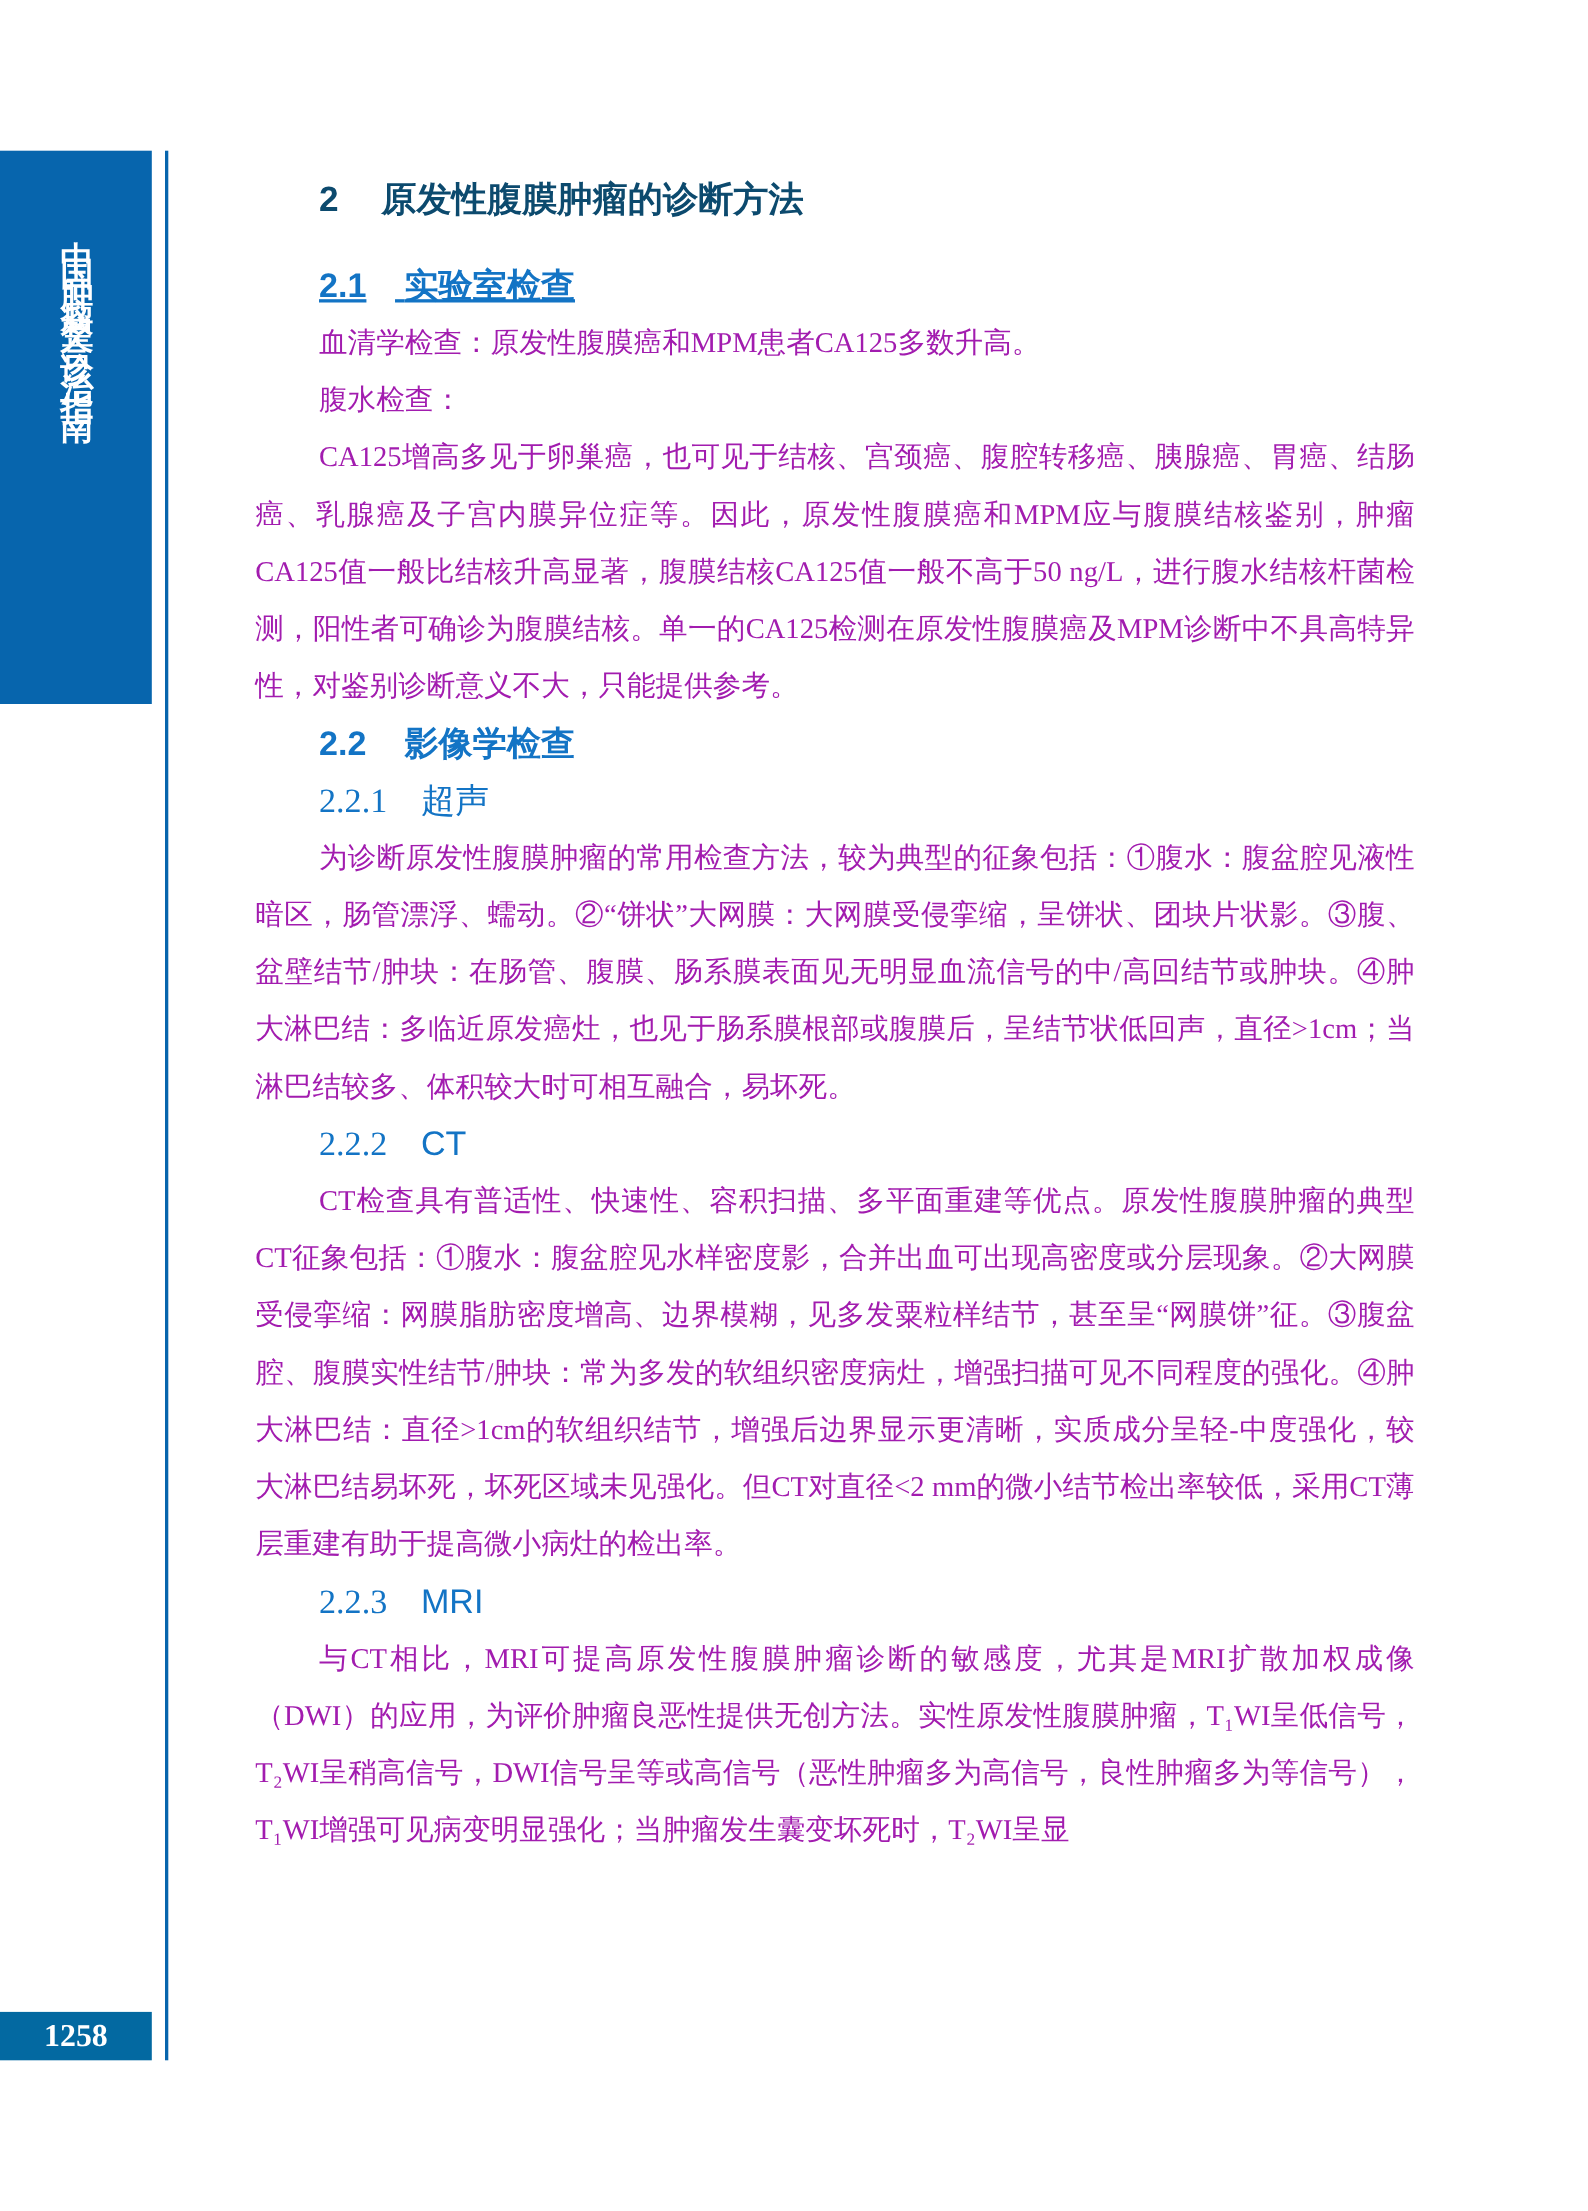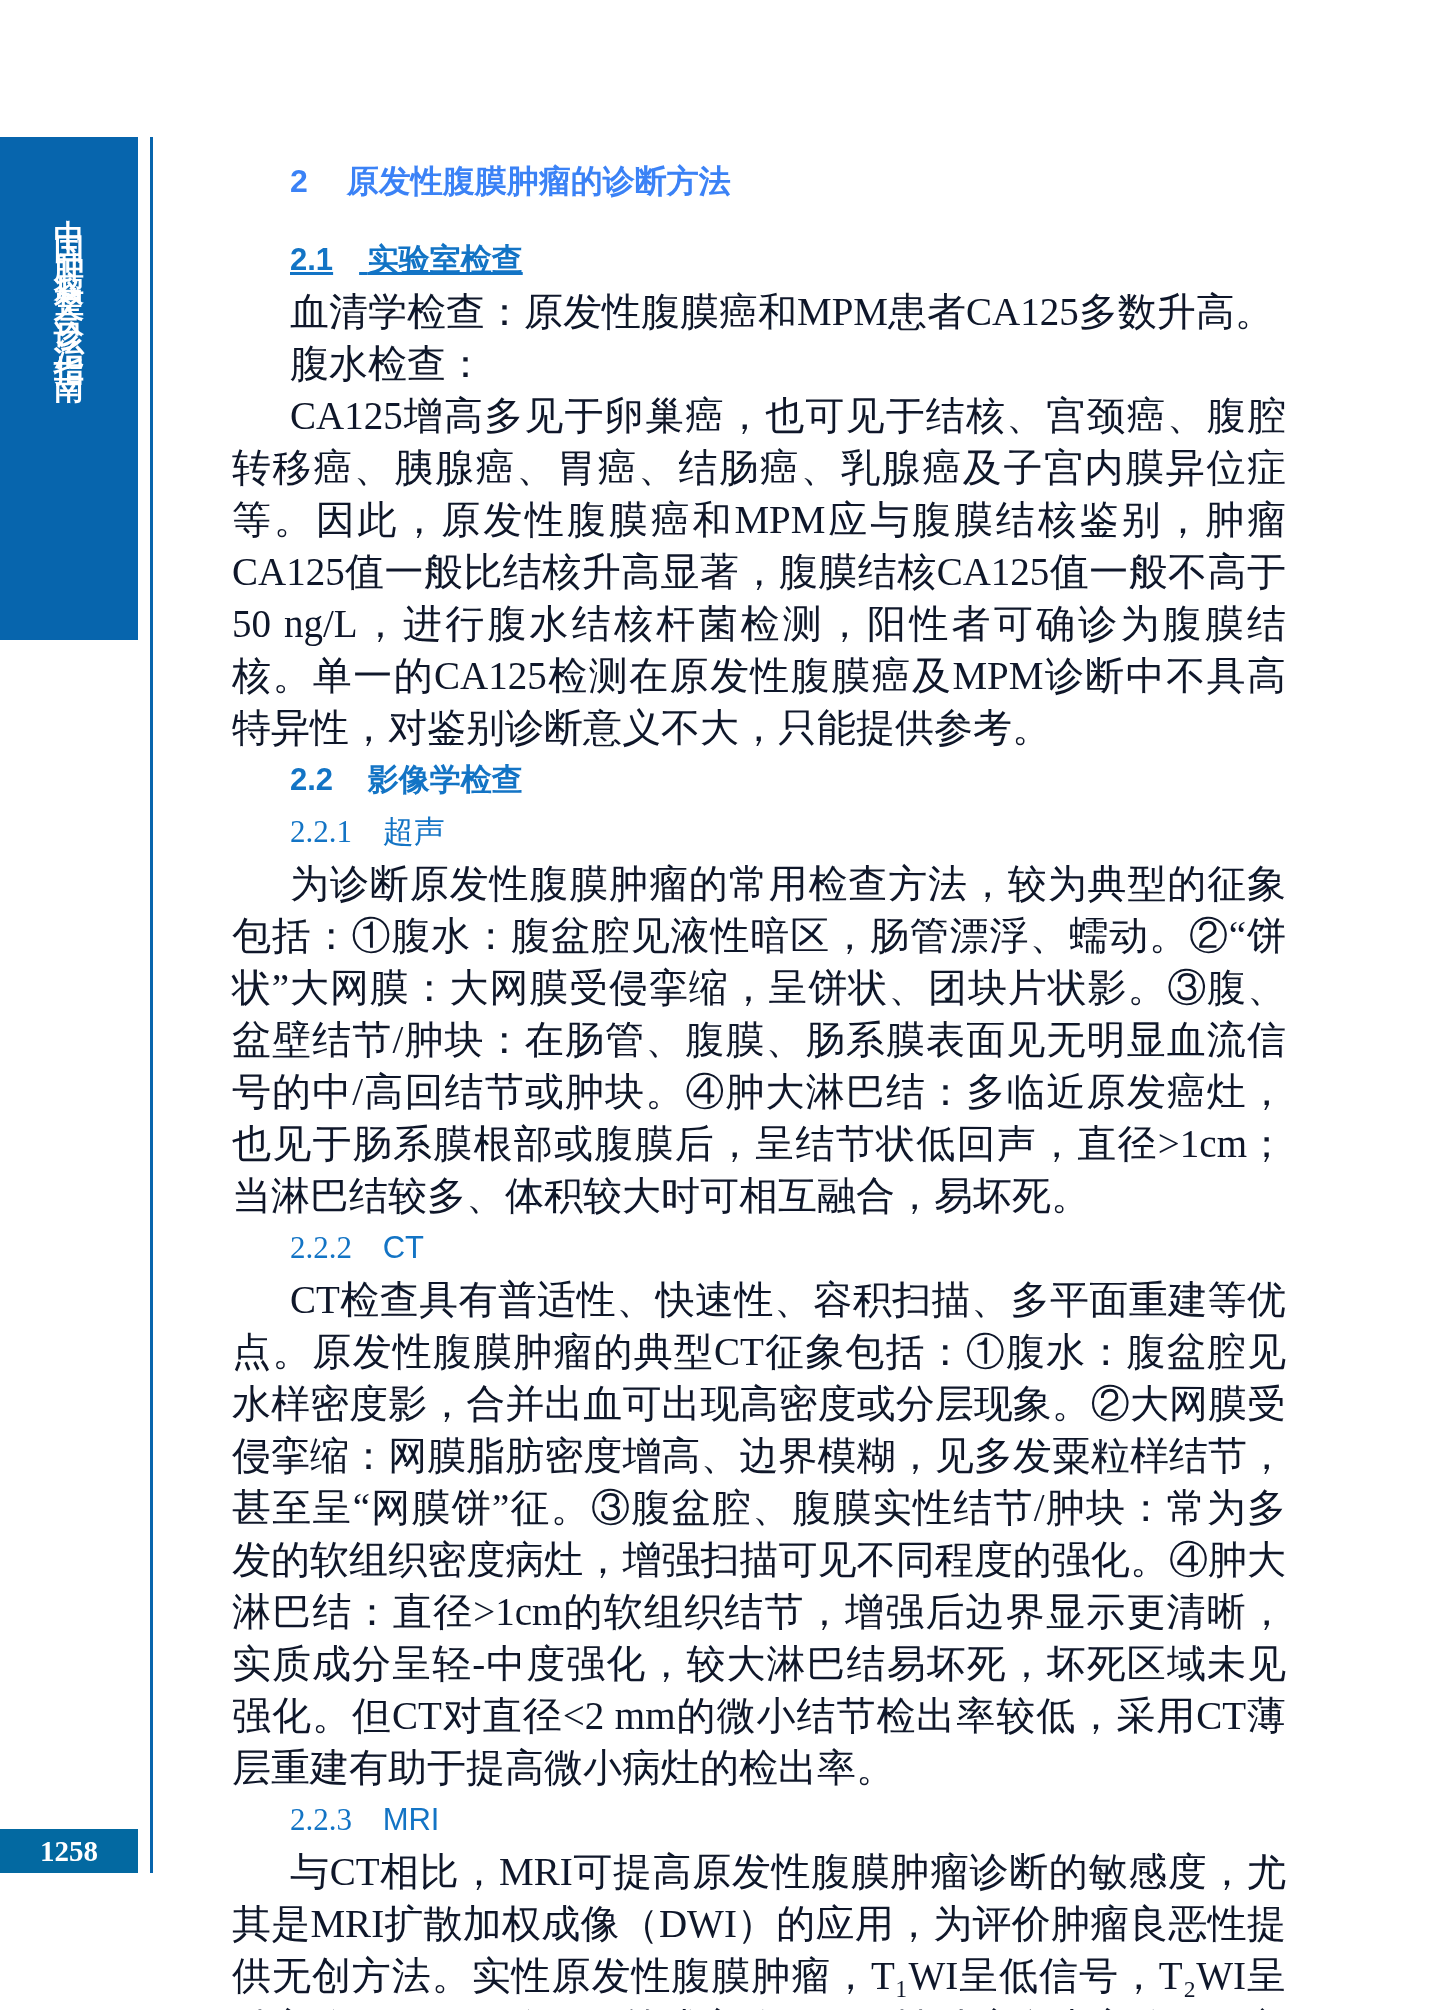--- a/index.html
+++ b/index.html
@@ -27,38 +27,38 @@
     position:absolute; left:0; top:1829px; width:138px; height:44px;
     background:#0369a1; color:#ffffff;
     display:flex; align-items:center; justify-content:center;
     font-size:29px; font-weight:bold;
     font-family:"Liberation Serif","DejaVu Serif",serif;
   }
   
   .content { position:absolute; left:232px; top:0; width:1054px; }
   .doc-title {
     margin:158px 0 0 0; padding-left:58px;
-    color:#3b82f6; font-size:32px; line-height:46px; font-weight:bold;
+    color:#0c4a6e; font-size:32px; line-height:46px; font-weight:bold;
     font-family:"Liberation Sans","DejaVu Sans",sans-serif;
   }
   .doc-title .num { margin-right:30px; }
   .sec {
     margin:0; padding-left:58px; color:#1374C5;
     font-size:31px; line-height:52px; font-weight:bold;
     font-family:"Liberation Sans","DejaVu Sans",sans-serif;
   }
   .sec .num { margin-right:26px; }
   .sec.first { margin-top:30px;text-decoration:underline; }
   .sec3 { font-weight:normal; }
   .sec3 .num {
     font-family:"Liberation Serif","DejaVu Serif",serif;
     margin-right:22px;
   }
   .para {
-    margin:0; font-size:39px; line-height:52px; color:#0f172a;
+    margin:0; font-size:26px; line-height:52px; color:#a21caf;
     text-align:justify; text-indent:58px;
     font-family:"Liberation Serif","DejaVu Serif",serif;
   }
 </style>
 </head>
 <body>
 
 <div class="page">
 
   <aside class="spine">

